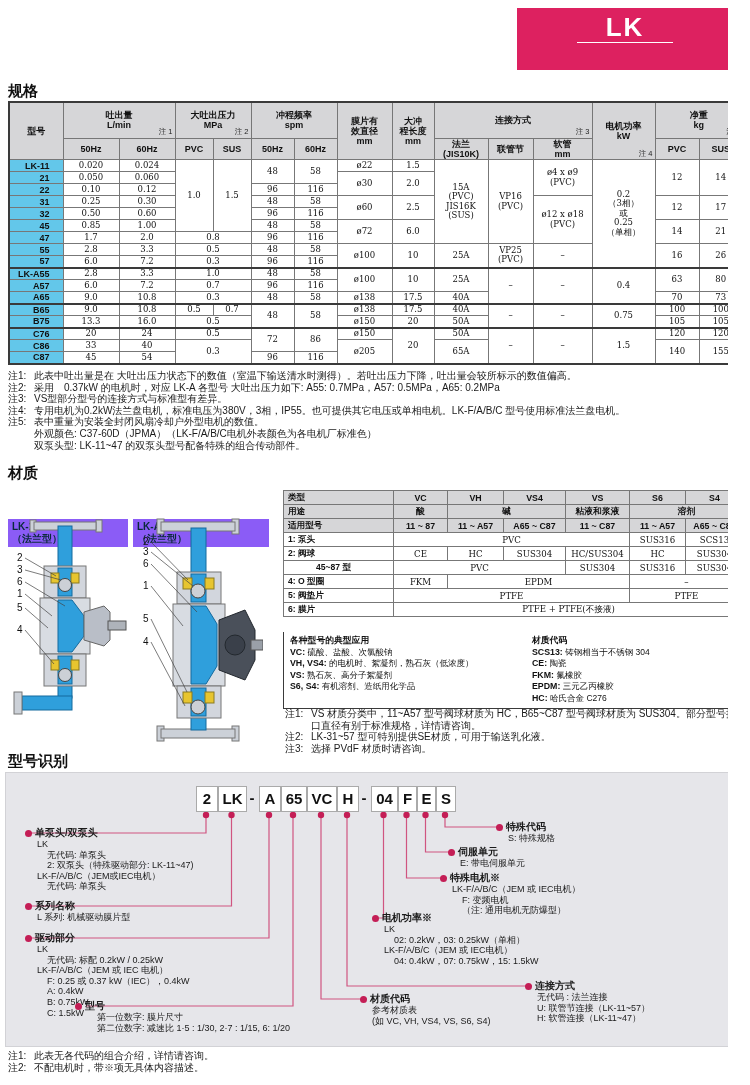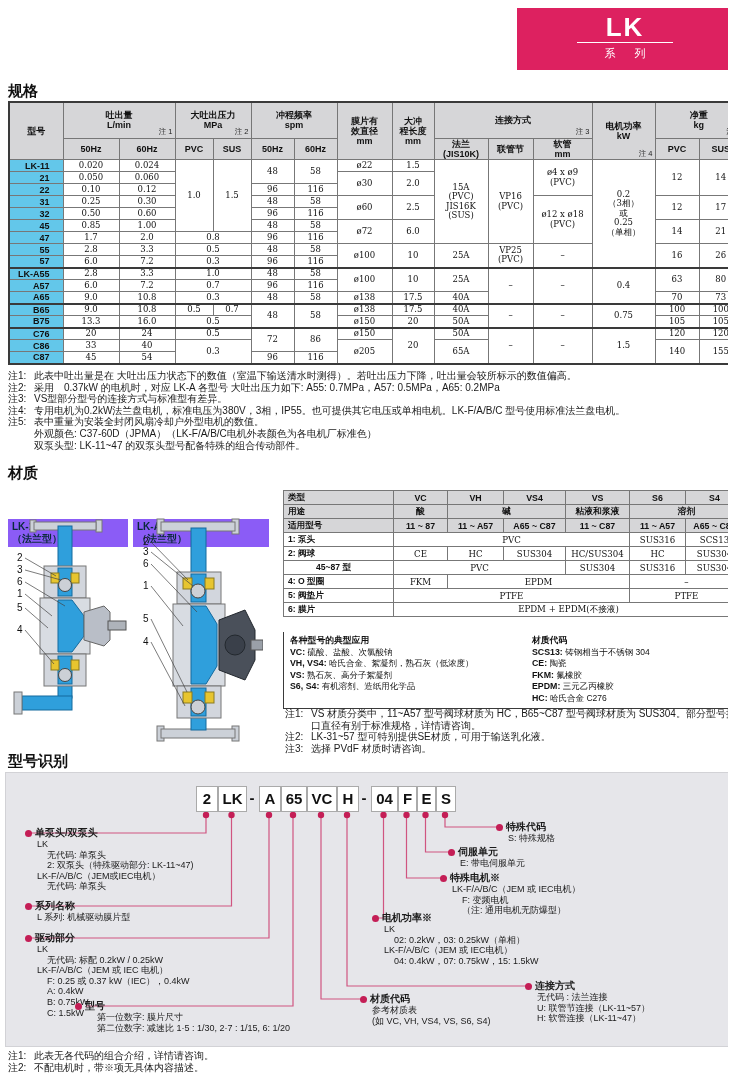--- a/index.html
+++ b/index.html
@@ -70,21 +70,20 @@
   svg text{font-family:"Liberation Sans",sans-serif;}
 </style>
 </head>
 <body>
 
 <div id="page">
 
   <div id="badge" class="abs">
     <div class="big">LK</div>
     <div class="rule"></div>
-    <div class="sub">系 列</div>
   </div>
 
   <div class="abs sec-title" style="left:8px;top:82px;">规格</div>
   <table id="specT" class="abs">
     <colgroup>
       <col style="width:54px">
         <col style="width:56px">
         <col style="width:56px">
       <col style="width:38px">
         <col style="width:38px">
@@ -522,31 +521,31 @@
           <td colspan="3">EPDM</td>
           <td colspan="2">–</td>
         </tr>
         <tr>
           <td class="lbl">5: 阀垫片</td>
           <td colspan="4">PTFE</td>
           <td colspan="2">PTFE</td>
         </tr>
         <tr>
           <td class="lbl">6: 膜片</td>
-          <td colspan="6">EPDM + EPDM(不接液)</td>
+          <td colspan="6">PTFE + PTFE(不接液)</td>
         </tr>
       </tbody>
   </table>
 
   <div id="appsBox" class="abs">
     <div class="col c1">
       <b>各种型号的典型应用</b>
       <div id="appsList">
           <div class="kv"><b>VC: </b><span>硫酸、盐酸、次氯酸钠</span></div>
-          <div class="kv"><b>VH, VS4: </b><span>哈氏合金、絮凝剂，熟石灰（低浓度）</span></div>
+          <div class="kv"><b>VH, VS4: </b><span>的电机时、絮凝剂，熟石灰（低浓度）</span></div>
           <div class="kv"><b>VS: </b><span>熟石灰、高分子絮凝剂</span></div>
           <div class="kv"><b>S6, S4: </b><span>有机溶剂、造纸用化学品</span></div>
         </div>
     </div>
     <div class="col">
       <b>材质代码</b>
       <div id="codesList">
           <div class="kv"><b>SCS13: </b><span>铸钢相当于不锈钢 304</span></div>
           <div class="kv"><b>CE: </b><span>陶瓷</span></div>
           <div class="kv"><b>FKM: </b><span>氟橡胶</span></div>

